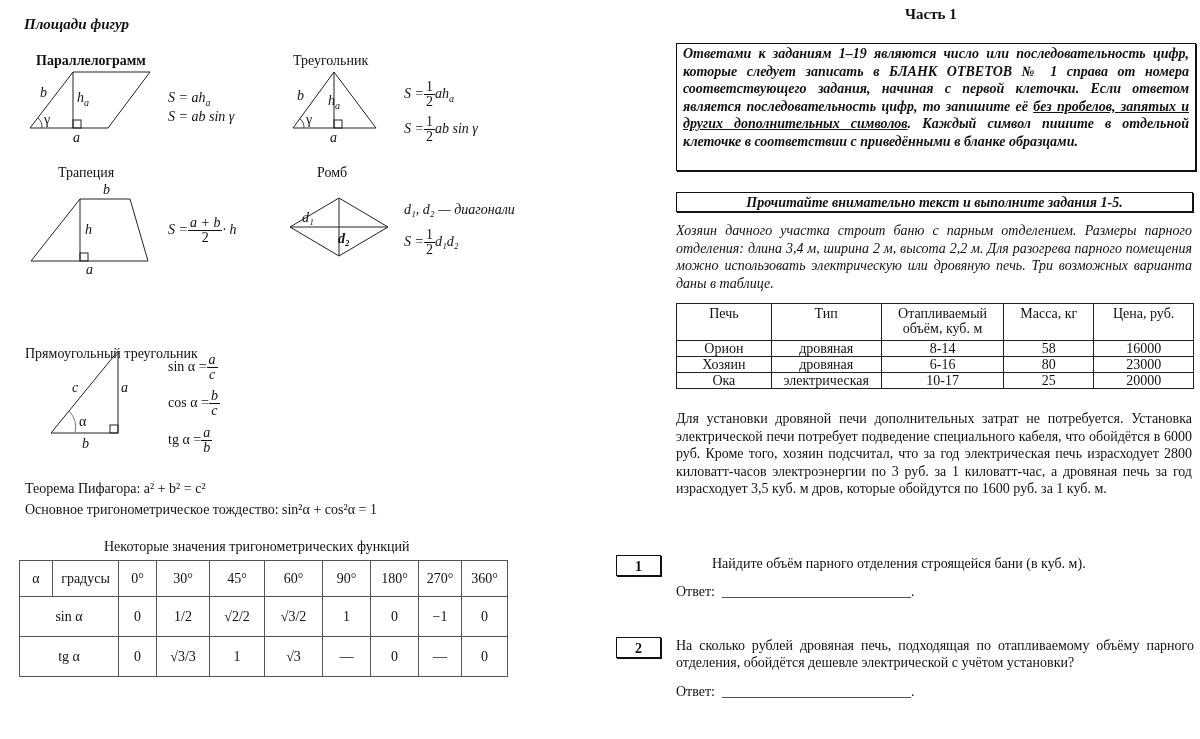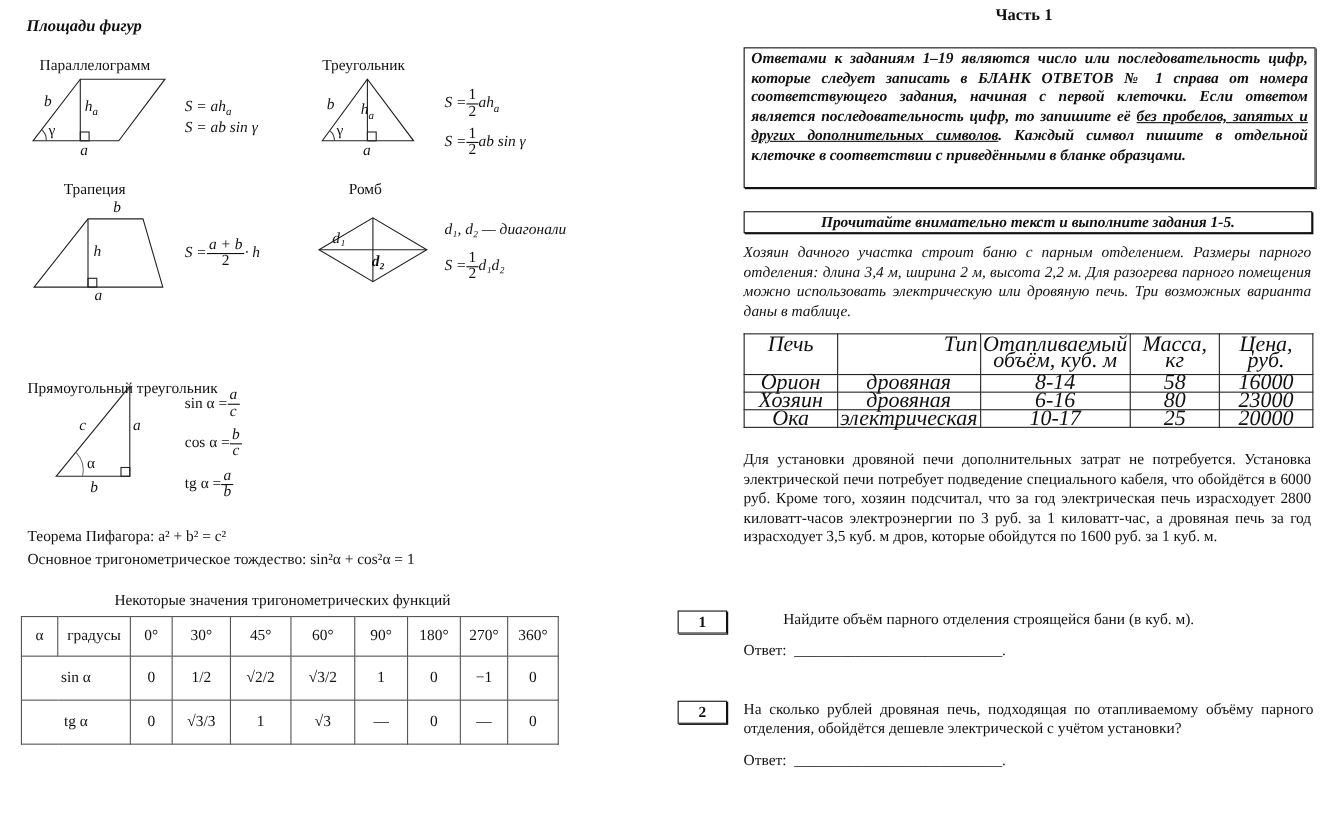--- a/index.html
+++ b/index.html
@@ -11,32 +11,32 @@
   .frac{display:inline-flex;flex-direction:column;align-items:center;vertical-align:middle;line-height:14px;font-size:14px;}
   .frac .num{border-bottom:1px solid #111;padding:0 2px;}
   .frac .den{padding:0 2px;}
   sub{font-size:10px;}
   
   table.trig{position:absolute;left:19px;top:560px;border-collapse:collapse;font-size:14px;}
   table.trig td{border:1px solid #555;text-align:center;padding:0;}
   table.trig tr.h td{height:35px;}
   table.trig tr.r td{height:39px;}
   
-  table.stove{position:absolute;left:676px;top:303px;width:518px;border-collapse:collapse;font-size:20px;line-height:15px;font-style:italic;}
+  table.stove{position:absolute;left:676px;top:303px;width:518px;border-collapse:collapse;font-size:14px;line-height:15px;}
   table.stove td{border:1px solid #222;text-align:center;padding:0 2px;}
   .box{border:1px solid #111;box-sizing:border-box;}
   .just{text-align:justify;}
   .numbox{position:absolute;width:45px;height:21px;border:1px solid #111;box-shadow:1px 1px 0 #111;font-weight:bold;font-size:14px;text-align:center;line-height:21px;box-sizing:border-box;}
 </style>
 </head>
 <body>
 
 <div class="abs bi" style="left:24px;top:16px;font-size:15px;">Площади фигур</div>
 
-<div class="abs t14" style="left:36px;top:53px;">Параллелограмм</div>
+<div class="abs t14" style="left:36px;top:53px;font-weight:bold;">Параллелограмм</div>
 <svg class="abs" style="left:28px;top:68px;" width="130" height="80">
   <polygon points="2,60 45,4 122,4 80,60" fill="none" stroke="#222" stroke-width="1"></polygon>
   <line x1="45" y1="4" x2="45" y2="60" stroke="#222"></line>
   <rect x="45" y="52" width="8" height="8" fill="none" stroke="#222"></rect>
   <path d="M14,60 A12,12 0 0 0 10,50" fill="none" stroke="#444"></path>
 </svg>
 <div class="abs it t14" style="left:40px;top:85px;">b</div>
 <div class="abs it t14" style="left:77px;top:90px;"><span>h</span><sub>a</sub></div>
 <div class="abs t14" style="left:44px;top:112px;">γ</div>
 <div class="abs it t14" style="left:73px;top:130px;">a</div>
@@ -191,21 +191,21 @@
   <colgroup>
       <col style="width:95px">
       <col style="width:110px">
       <col style="width:123px">
       <col style="width:90px">
       <col style="width:100px">
     </colgroup>
   <tbody>
       <tr style="height:37px;vertical-align:top;">
     <td style="padding-top:2px;">Печь</td>
-    <td style="padding-top:2px;text-align:right;">Тип</td>
+    <td style="padding-top:2px;">Тип</td>
     <td style="padding-top:2px;">Отапливаемый объём, куб. м</td>
     <td style="padding-top:2px;">Масса, кг</td>
     <td style="padding-top:2px;">Цена, руб.</td>
   </tr>
   <tr style="height:16px;">
     <td>Орион</td>
     <td>дровяная</td>
     <td>8-14</td>
     <td>58</td>
     <td>16000</td>

